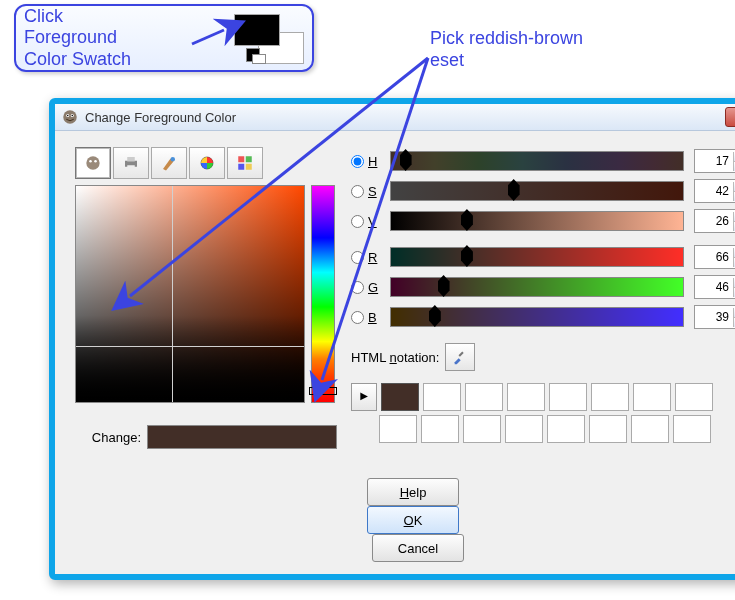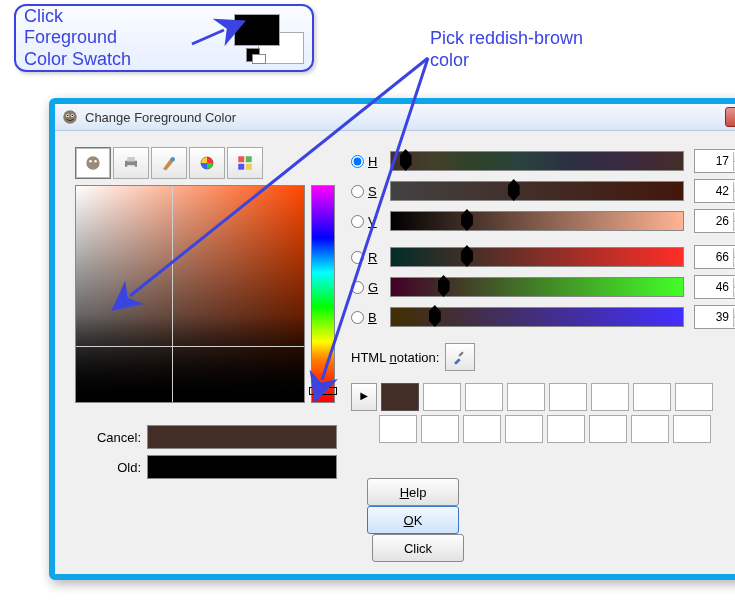--- a/index.html
+++ b/index.html
@@ -400,21 +400,21 @@
   <div class="annotation-swatch-area">
     <span class="annotation-swap-icon">⇄</span>
     <div class="annotation-bg"></div>
     <div class="annotation-fg"></div>
     <div class="annotation-mini"></div>
     <div class="annotation-mini2"></div>
   </div>
 </div>
 
 <div class="annotation2" style="white-space:pre-line">Pick reddish-brown
-color</div>
+eset</div>
 
 <svg class="arrow-svg" width="735" height="600">
   <defs>
     <marker id="ah" markerWidth="12" markerHeight="12" refX="2" refY="5" orient="auto">
       <path d="M0,0 L10,5 L0,10 L3,5 z" fill="#3b44e0"></path>
     </marker>
   </defs>
 
   <line x1="192" y1="44" x2="224" y2="30" stroke="#3b44e0" stroke-width="3" marker-end="url(#ah)"></line>
 
@@ -487,26 +487,22 @@
           <div class="crosshair-h"></div>
           <div class="crosshair-v"></div>
         </div>
         <div class="hue-strip">
           <div class="hue-marker"></div>
         </div>
       </div>
 
       <div class="swatch-labels">
         <div class="swatch-row">
-          <div class="lbl">Cancel:</div>
+          <div class="lbl">Change:</div>
           <div class="sw" style="background:#422e27"></div>
-        </div>
-        <div class="swatch-row">
-          <div class="lbl">Old:</div>
-          <div class="sw" style="background:#000000"></div>
         </div>
       </div>
     </div>
 
     <div class="right-col">
 
       <div class="channel-row">
         <input type="radio" name="ch" checked="" style="">
         <span class="ch-label">H</span>
         <div class="slider" style="background:linear-gradient(to right,#422e27 0%, #42402a 15%, #2d422a 30%, #2a4240 45%, #2a3142 60%, #3a2a42 78%, #422a34 90%, #422e27 100%)">
@@ -628,15 +624,15 @@
         <div class="history-swatch"></div>
         <div class="history-swatch"></div>
       </div>
     </div>
   </div>
 
   <div class="button-bar">
     <button class="btn"><span class="ul">H</span><span>elp</span></button>
     <span class="spacer"></span>
     <button class="btn primary"><span class="ul">O</span>K</button>
-    <button class="btn">Click</button>
+    <button class="btn">Cancel</button>
   </div>
 </div>
 
 </body></html>

